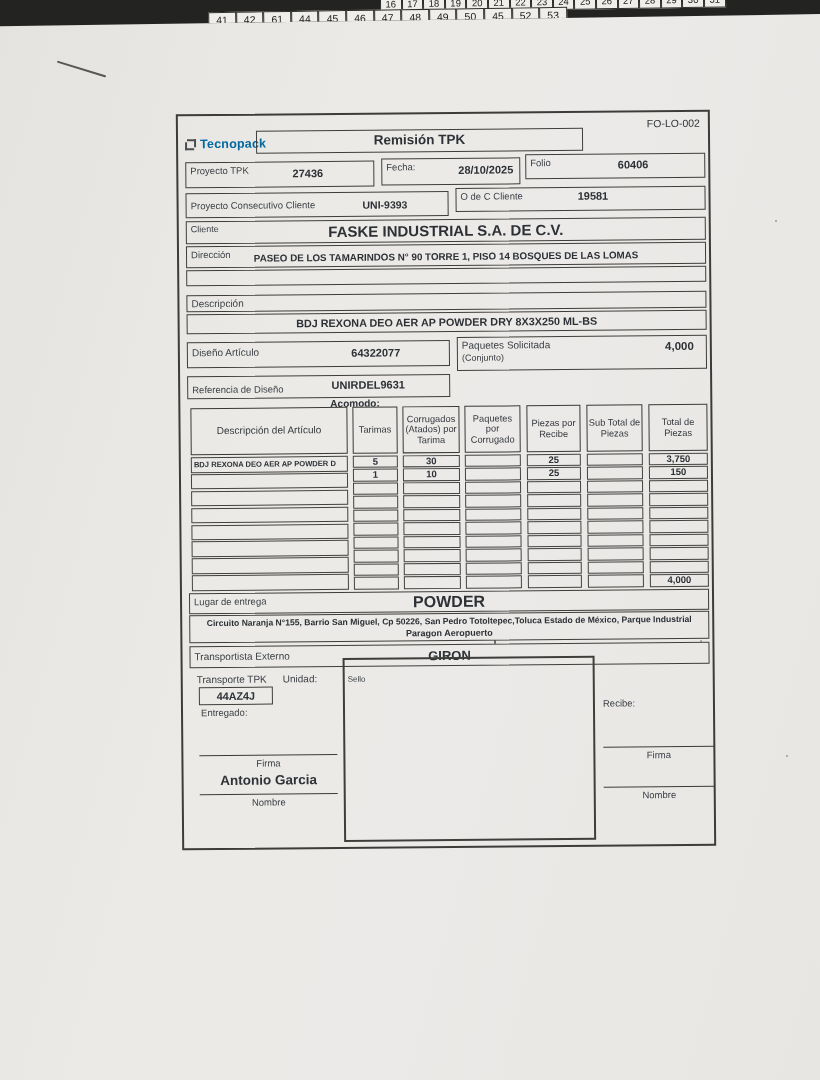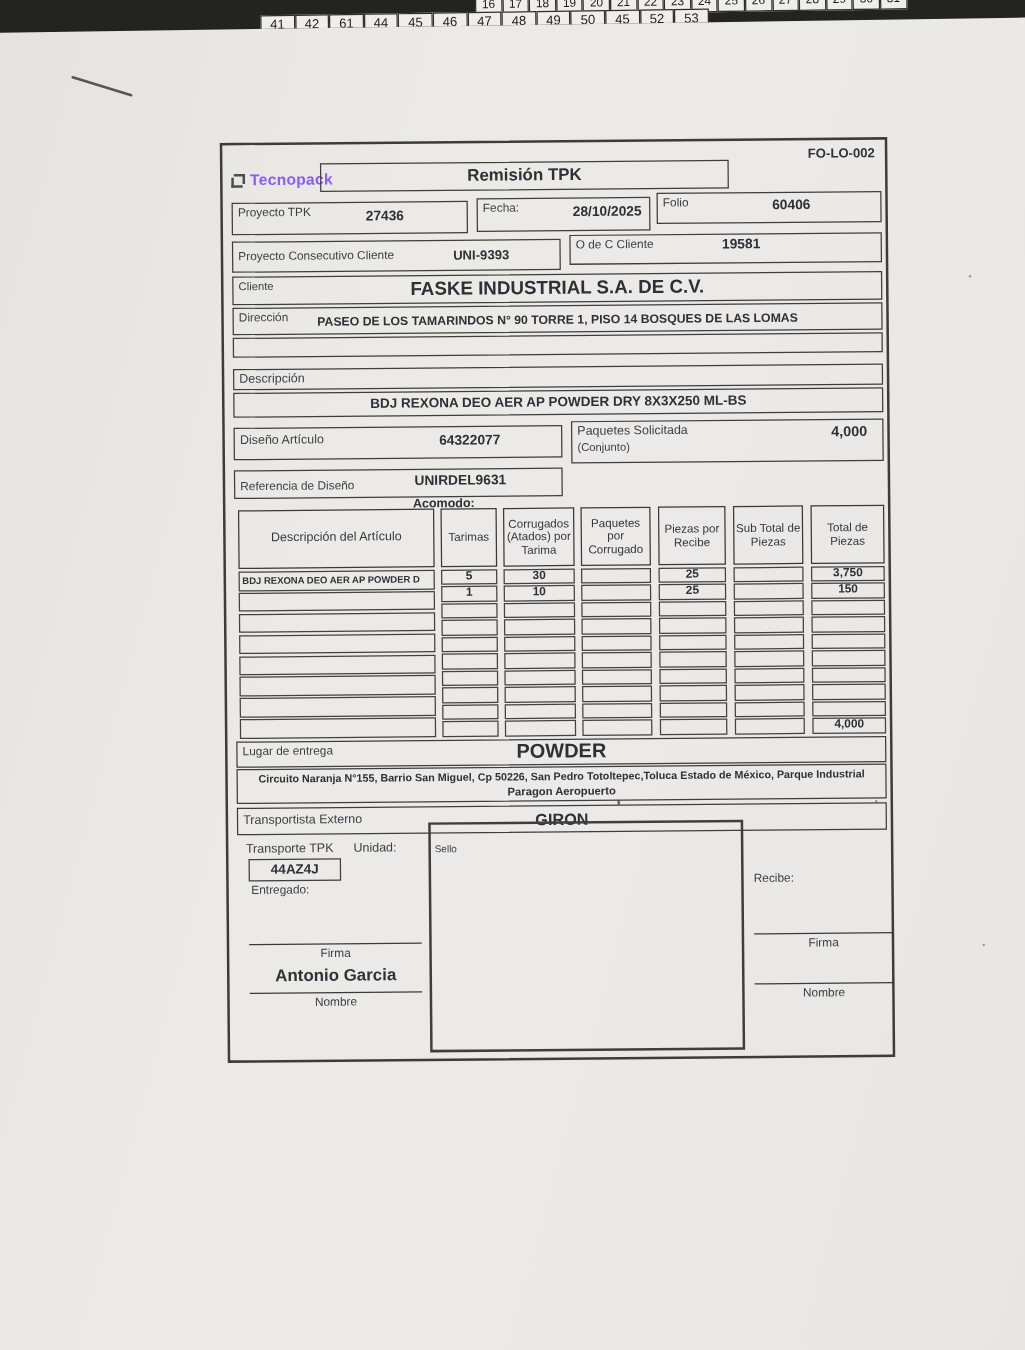--- a/index.html
+++ b/index.html
@@ -30,29 +30,29 @@
   
   .form {
     position:absolute; left:179px; top:112px; width:534px; height:736px;
     border:2px solid #3c3c3a; transform:rotate(-0.5deg); transform-origin:50% 50%;
     font-size:10px; z-index:3;
   }
   .fbox { position:absolute; border:1.5px solid #3e3e3b; }
   .lbl { position:absolute; left:4px; top:2px; font-size:9.5px; color:#3c4046; white-space:nowrap; }
   .val { position:absolute; font-weight:bold; color:#2d3136; white-space:nowrap; }
   .ctr { left:50%; transform:translateX(-50%); }
-  .fo-code { position:absolute; top:5px; right:8px; font-size:10.5px; font-weight:bold; color:#2f3338; }
+  .fo-code { position:absolute; top:5px; right:8px; font-size:10.5px; font-weight:normal; color:#2f3338; }
   
   .logo { position:absolute; left:7px; top:21px; display:flex; align-items:center; gap:4px; }
   .logo-icon { position:relative; width:11px; height:11px; display:inline-block; }
   .logo-icon::before { content:""; position:absolute; top:0; right:0; width:7px; height:6px;
     border-top:2.5px solid #4a4d52; border-right:2.5px solid #4a4d52; }
   .logo-icon::after { content:""; position:absolute; bottom:0; left:0; width:7px; height:6px;
     border-bottom:2.5px solid #4a4d52; border-left:2.5px solid #4a4d52; }
-  .logo-text { font-size:12.5px; font-weight:bold; color:#8b5cf6; letter-spacing:0.2px; }
+  .logo-text { font-size:12.5px; font-weight:bold; color:#0369a1; letter-spacing:0.2px; }
   .title-box { left:78px; top:15px; width:327px; height:23px; }
   .title-text { width:100%; text-align:center; line-height:20px; font-size:13.5px; font-weight:bold; color:#2e3237; }
   
   .tcol { position:absolute; top:292px; }
   .thead { border:1.8px solid #393937; min-height:47px; display:flex; align-items:center;
     justify-content:center; text-align:center; font-size:9.3px; line-height:10.5px;
     color:#33373d; padding:1px; margin-bottom:2px; }
   .tcell { height:12.2px; border:1.3px solid #424240; margin-bottom:1.3px;
     font-size:9.5px; line-height:10px; text-align:center; font-weight:600; color:#2d3136;
     overflow:hidden; }

